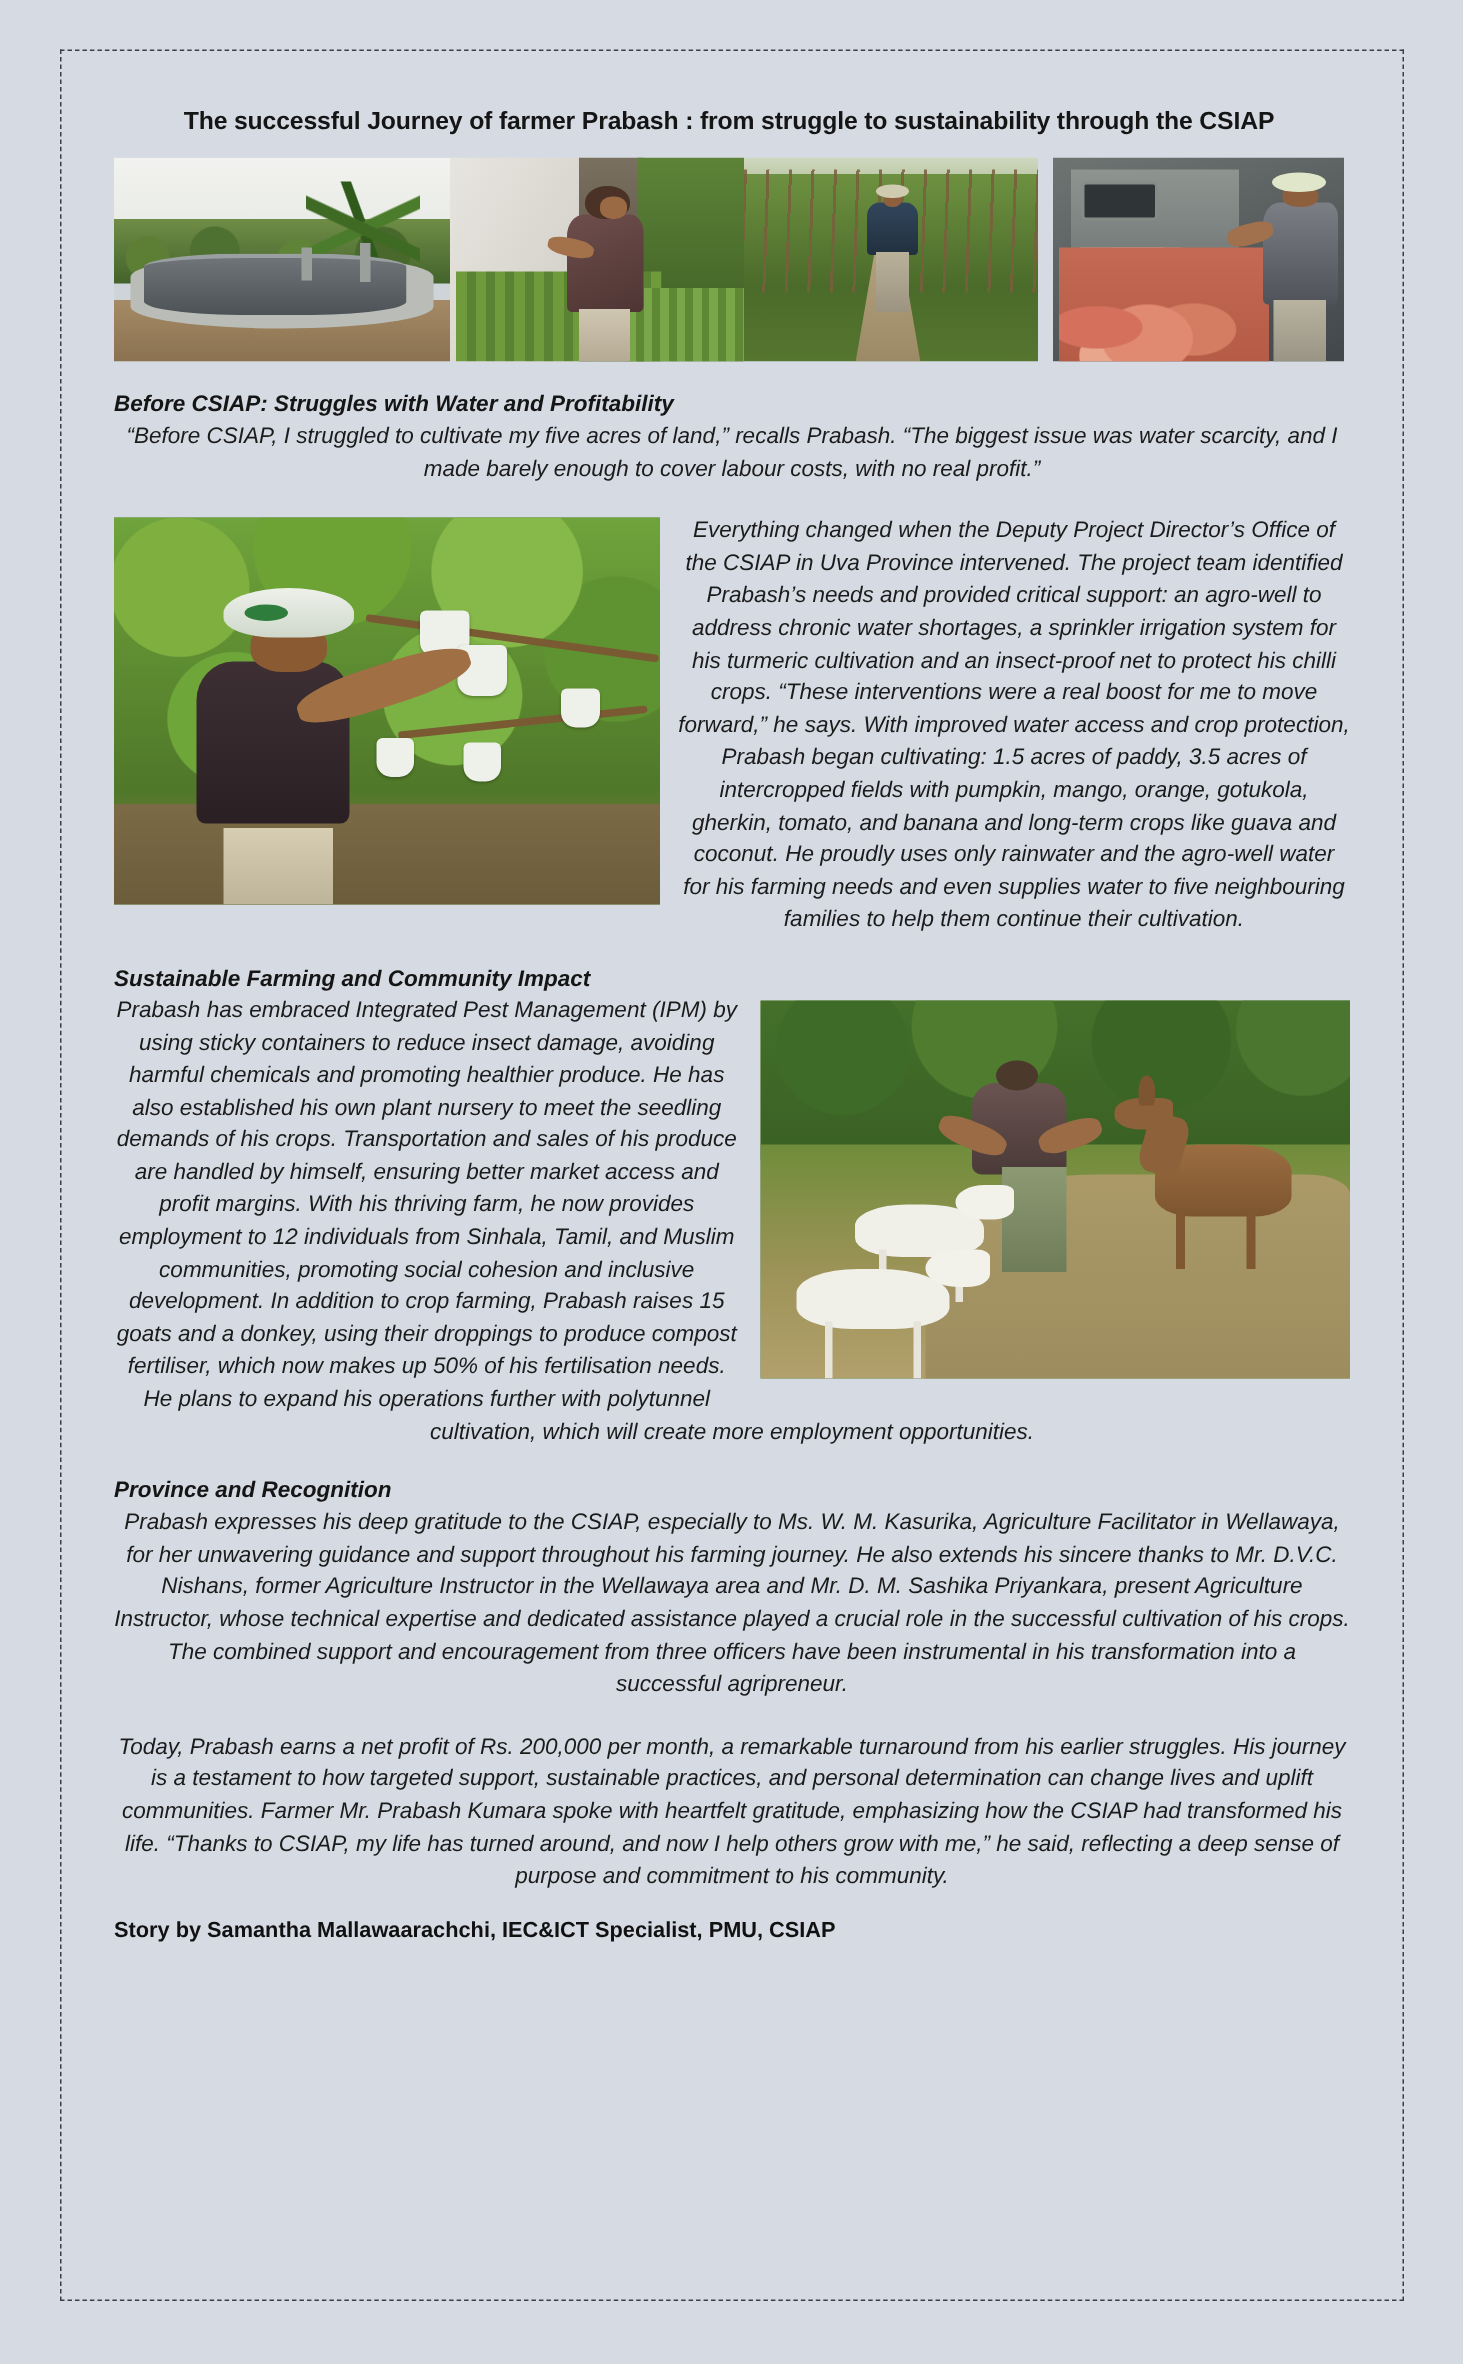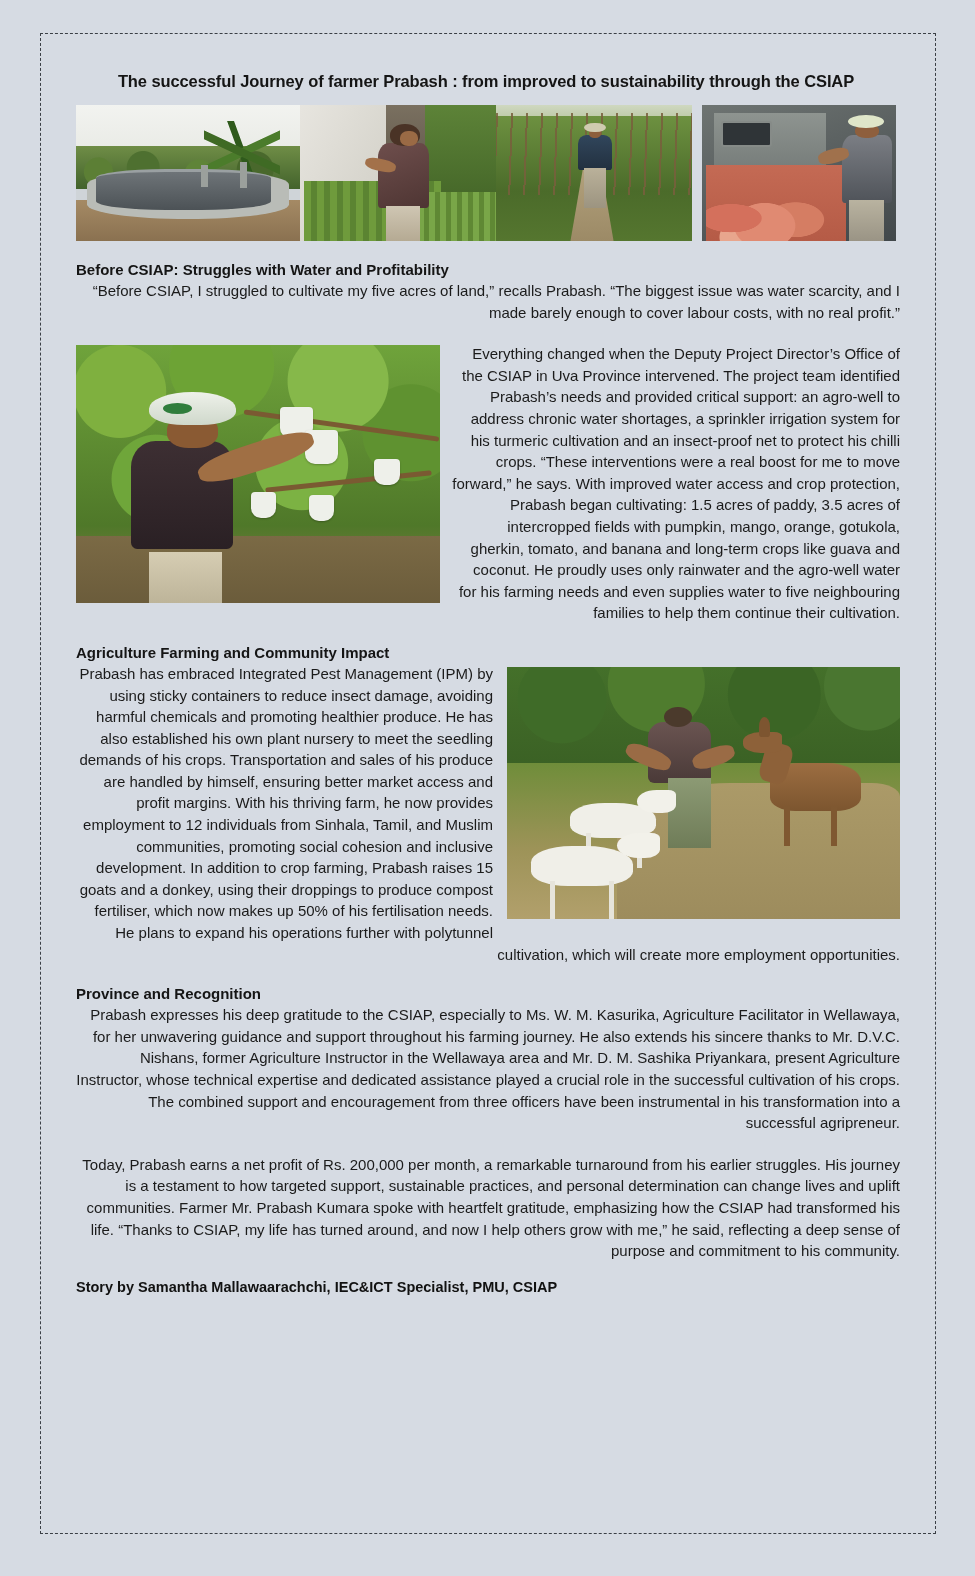--- a/index.html
+++ b/index.html
@@ -167,23 +167,23 @@
     font-size: 15px;
     font-weight: bold;
     color: #151515;
     margin: 0 0 2px 0;
   }
   p.body {
     font-size: 15px;
     line-height: 1.44;
     color: #1b1b1b;
     margin: 0;
-    text-align: right;
-  }
-  .blk { margin-bottom: 20px; }
+    text-align: center;
+  }
+  .blk { margin-bottom: 20px; font-style: italic; }
 
   
   .wrap-left-img {
     float: left;
     width: 364px;
     height: 258px;
     margin: 2px 12px 2px 0;
     position: relative;
     overflow: hidden;
     background: #4e7a2c;
@@ -273,21 +273,21 @@
   }
 </style>
 </head>
 <body>
 
 <div class="page">
   <div class="border-frame"></div>
 
   <div class="content">
 
-    <h1 class="doc-title">The successful Journey of farmer Prabash : from improved to sustainability through the CSIAP</h1>
+    <h1 class="doc-title">The successful Journey of farmer Prabash : from struggle to sustainability through the CSIAP</h1>
 
     <div class="photo-strip">
 
       <div class="ph ph-well">
         <div class="well-sky"></div>
         <div class="well-trees"></div>
         <div class="well-banana"></div>
         <div class="well-ground"></div>
         <div class="well-ring"></div>
         <div class="well-body"></div>
@@ -355,21 +355,21 @@
         <div class="g-face"></div>
         <div class="g-hat"></div>
         <div class="g-arm"></div>
         <div class="g-pants"></div>
       </div>
 
       <p class="body">Everything changed when the Deputy Project Director’s Office of the CSIAP in Uva Province intervened. The project team identified Prabash’s needs and provided critical support: an agro-well to address chronic water shortages, a sprinkler irrigation system for his turmeric cultivation and an insect-proof net to protect his chilli crops. “These interventions were a real boost for me to move forward,” he says. With improved water access and crop protection, Prabash began cultivating: 1.5 acres of paddy, 3.5 acres of intercropped fields with pumpkin, mango, orange, gotukola, gherkin, tomato, and banana and long-term crops like guava and coconut. He proudly uses only rainwater and the agro-well water for his farming needs and even supplies water to five neighbouring families to help them continue their cultivation.</p>
     </div>
 
     <div class="blk clearfix">
-      <div class="sec-head">Agriculture Farming and Community Impact</div>
+      <div class="sec-head">Sustainable Farming and Community Impact</div>
 
       <div class="wrap-right-img">
         <div class="a-trees"></div>
         <div class="a-grass"></div>
         <div class="a-dirt"></div>
         <div class="a-man-body"></div>
         <div class="a-man-head"></div>
         <div class="a-man-arm1"></div>
         <div class="a-man-arm2"></div>
         <div class="a-man-legs"></div>

